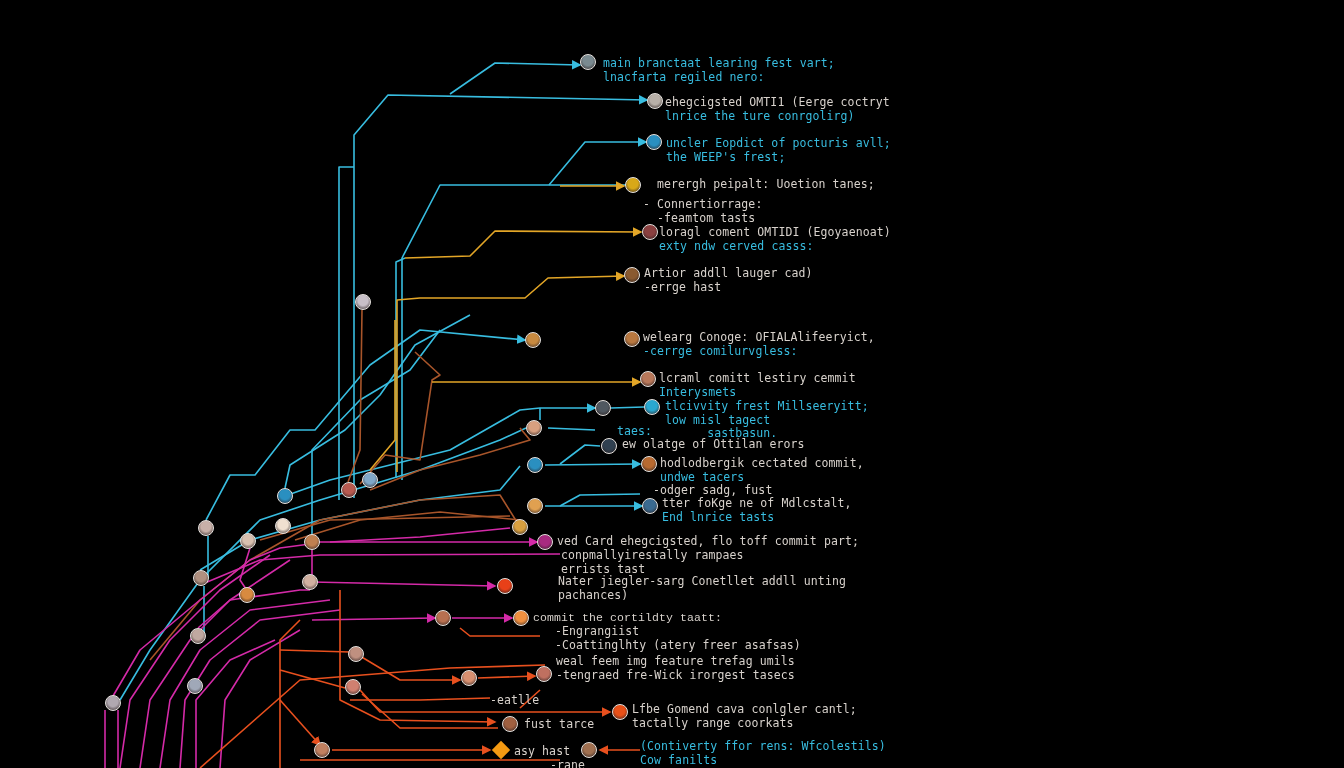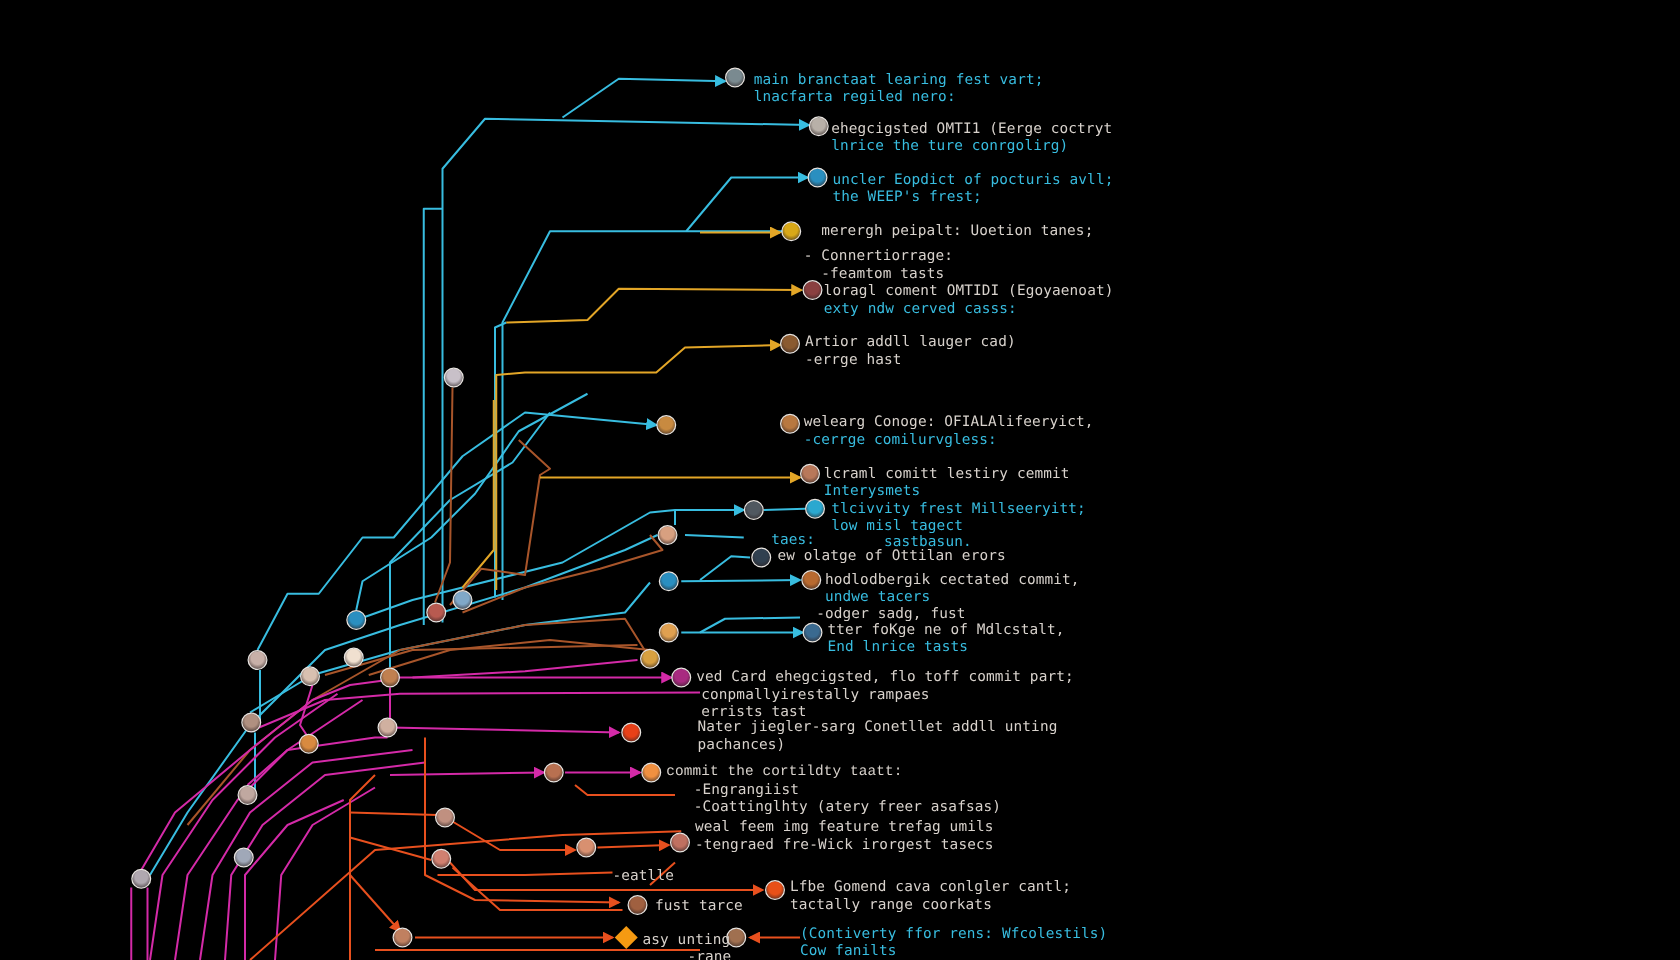--- a/index.html
+++ b/index.html
@@ -178,16 +178,16 @@
     <div class="label" style="left: 662px; top: 497px;"><span class="l" style="color: rgb(216, 210, 204);">tter foKge ne of Mdlcstalt,</span><span class="l" style="color: rgb(56, 189, 224);">End lnrice tasts</span></div>
     <div class="label" style="left: 557px; top: 535px;"><span class="l" style="color: rgb(216, 210, 204);">ved Card ehegcigsted, flo toff commit part;</span></div>
     <div class="label" style="left: 561px; top: 549px;"><span class="l" style="color: rgb(216, 210, 204);">conpmallyirestally rampaes</span><span class="l" style="color: rgb(216, 210, 204);">errists tast</span></div>
     <div class="label" style="left: 558px; top: 575px;"><span class="l" style="color: rgb(216, 210, 204);">Nater jiegler-sarg Conetllet addll unting</span><span class="l" style="color: rgb(216, 210, 204);">pachances)</span></div>
     <div class="label" style="left: 533px; top: 611px; font-family: Liberation Mono, monospace;"><span class="l" style="color: rgb(216, 210, 204);">commit the cortildty taatt:</span></div>
     <div class="label" style="left: 541px; top: 625px; margin-left: 14px;"><span class="l" style="color: rgb(216, 210, 204);">-Engrangiist</span><span class="l" style="color: rgb(216, 210, 204);">-Coattinglhty (atery freer asafsas)</span></div>
     <div class="label" style="left: 556px; top: 655px;"><span class="l" style="color: rgb(216, 210, 204);">weal feem img feature trefag umils</span><span class="l" style="color: rgb(216, 210, 204);">-tengraed fre-Wick irorgest tasecs</span></div>
     <div class="label" style="left: 490px; top: 694px;"><span class="l" style="color: rgb(216, 210, 204);">-eatlle</span></div>
     <div class="label" style="left: 632px; top: 703px;"><span class="l" style="color: rgb(216, 210, 204);">Lfbe Gomend cava conlgler cantl;</span><span class="l" style="color: rgb(216, 210, 204);">tactally range coorkats</span></div>
     <div class="label" style="left: 524px; top: 718px;"><span class="l" style="color: rgb(216, 210, 204);">fust tarce</span></div>
-    <div class="label" style="left: 514px; top: 745px;"><span class="l" style="color: rgb(216, 210, 204);">asy unting</span></div>
+    <div class="label" style="left: 514px; top: 745px;"><span class="l" style="color: rgb(216, 210, 204);">asy hast</span></div>
     <div class="label" style="left: 550px; top: 759px;"><span class="l" style="color: rgb(216, 210, 204);">-rane</span></div>
     <div class="label" style="left: 640px; top: 740px;"><span class="l" style="color: rgb(56, 189, 224);">(Contiverty ffor rens: Wfcolestils)</span><span class="l" style="color: rgb(56, 189, 224);">Cow fanilts</span></div>
   </div>
 
 </body></html>

